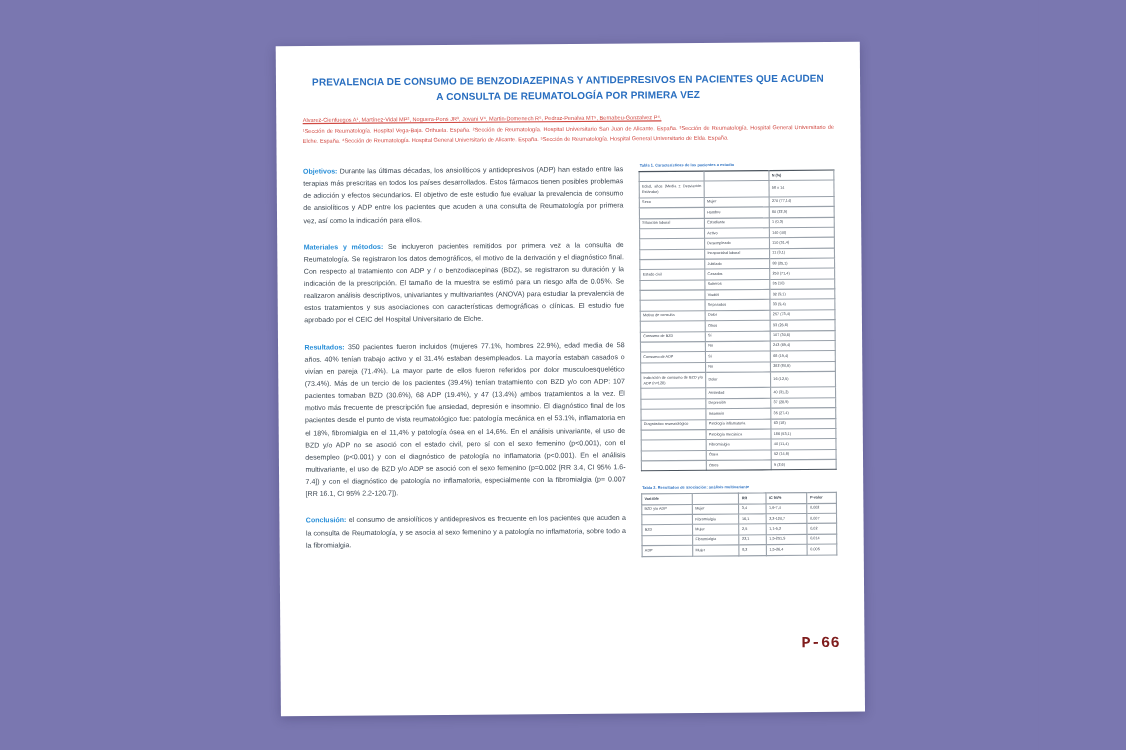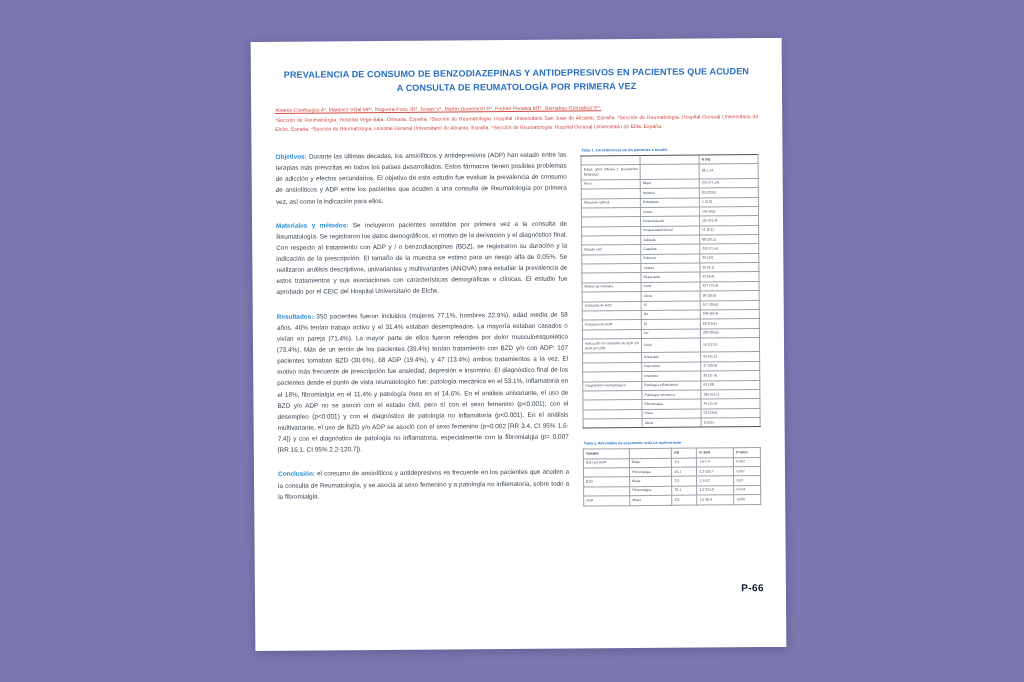--- a/index.html
+++ b/index.html
@@ -117,24 +117,25 @@
   .t2 td.v1, .t2 th.v1 { width: 24%; }
   .t2 td.v2, .t2 th.v2 { width: 14%; }
   .t2 td.v3, .t2 th.v3 { width: 21%; }
   .t2 td.v4, .t2 th.v4 { width: 15%; }
   .tbl2-wrap { margin-top: 13px; }
 
   .pnum {
     position: absolute;
     right: 22px;
     bottom: 54px;
-    color: #0f172a;
-    font-size: 10px;
+    color: #7f1d1d;
+    font-size: 14px;
     font-weight: bold;
     letter-spacing: 0.4px;
+    font-family: Liberation Mono, monospace;
   }
 </style>
 </head>
 <body>
 
 <div id="stage">
 
   <div id="paper">
     <div id="paper-inner">
 

